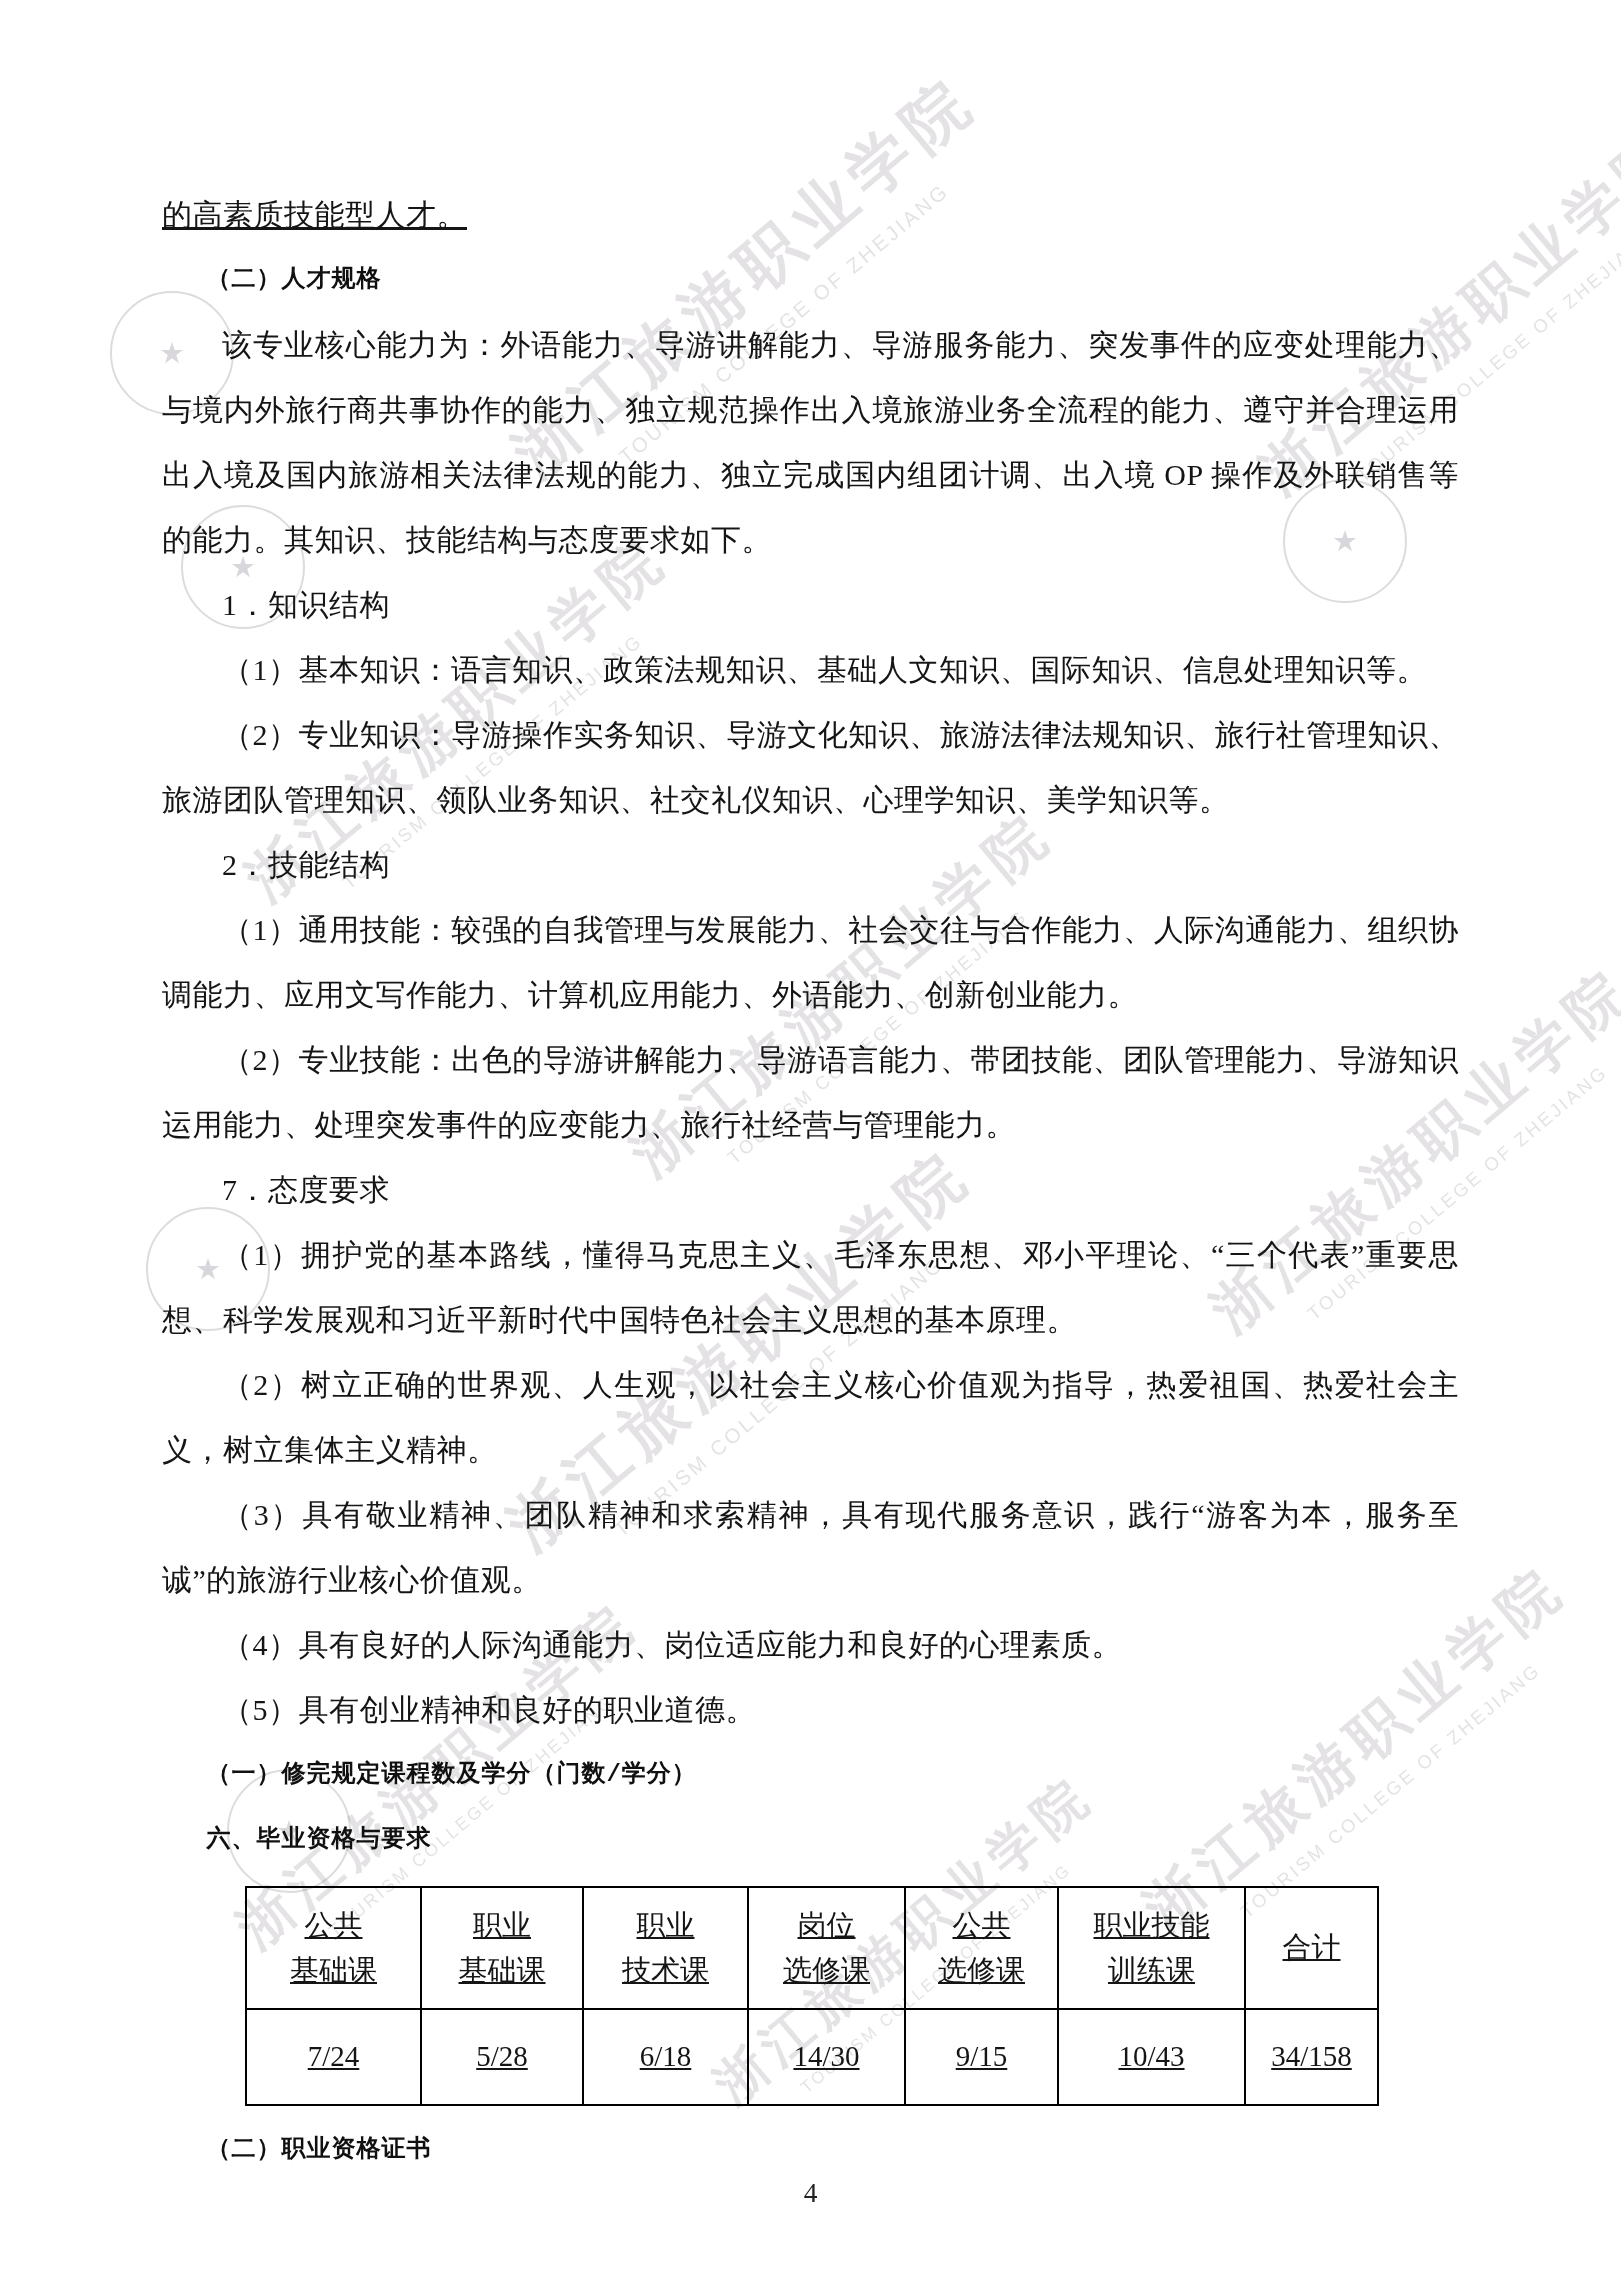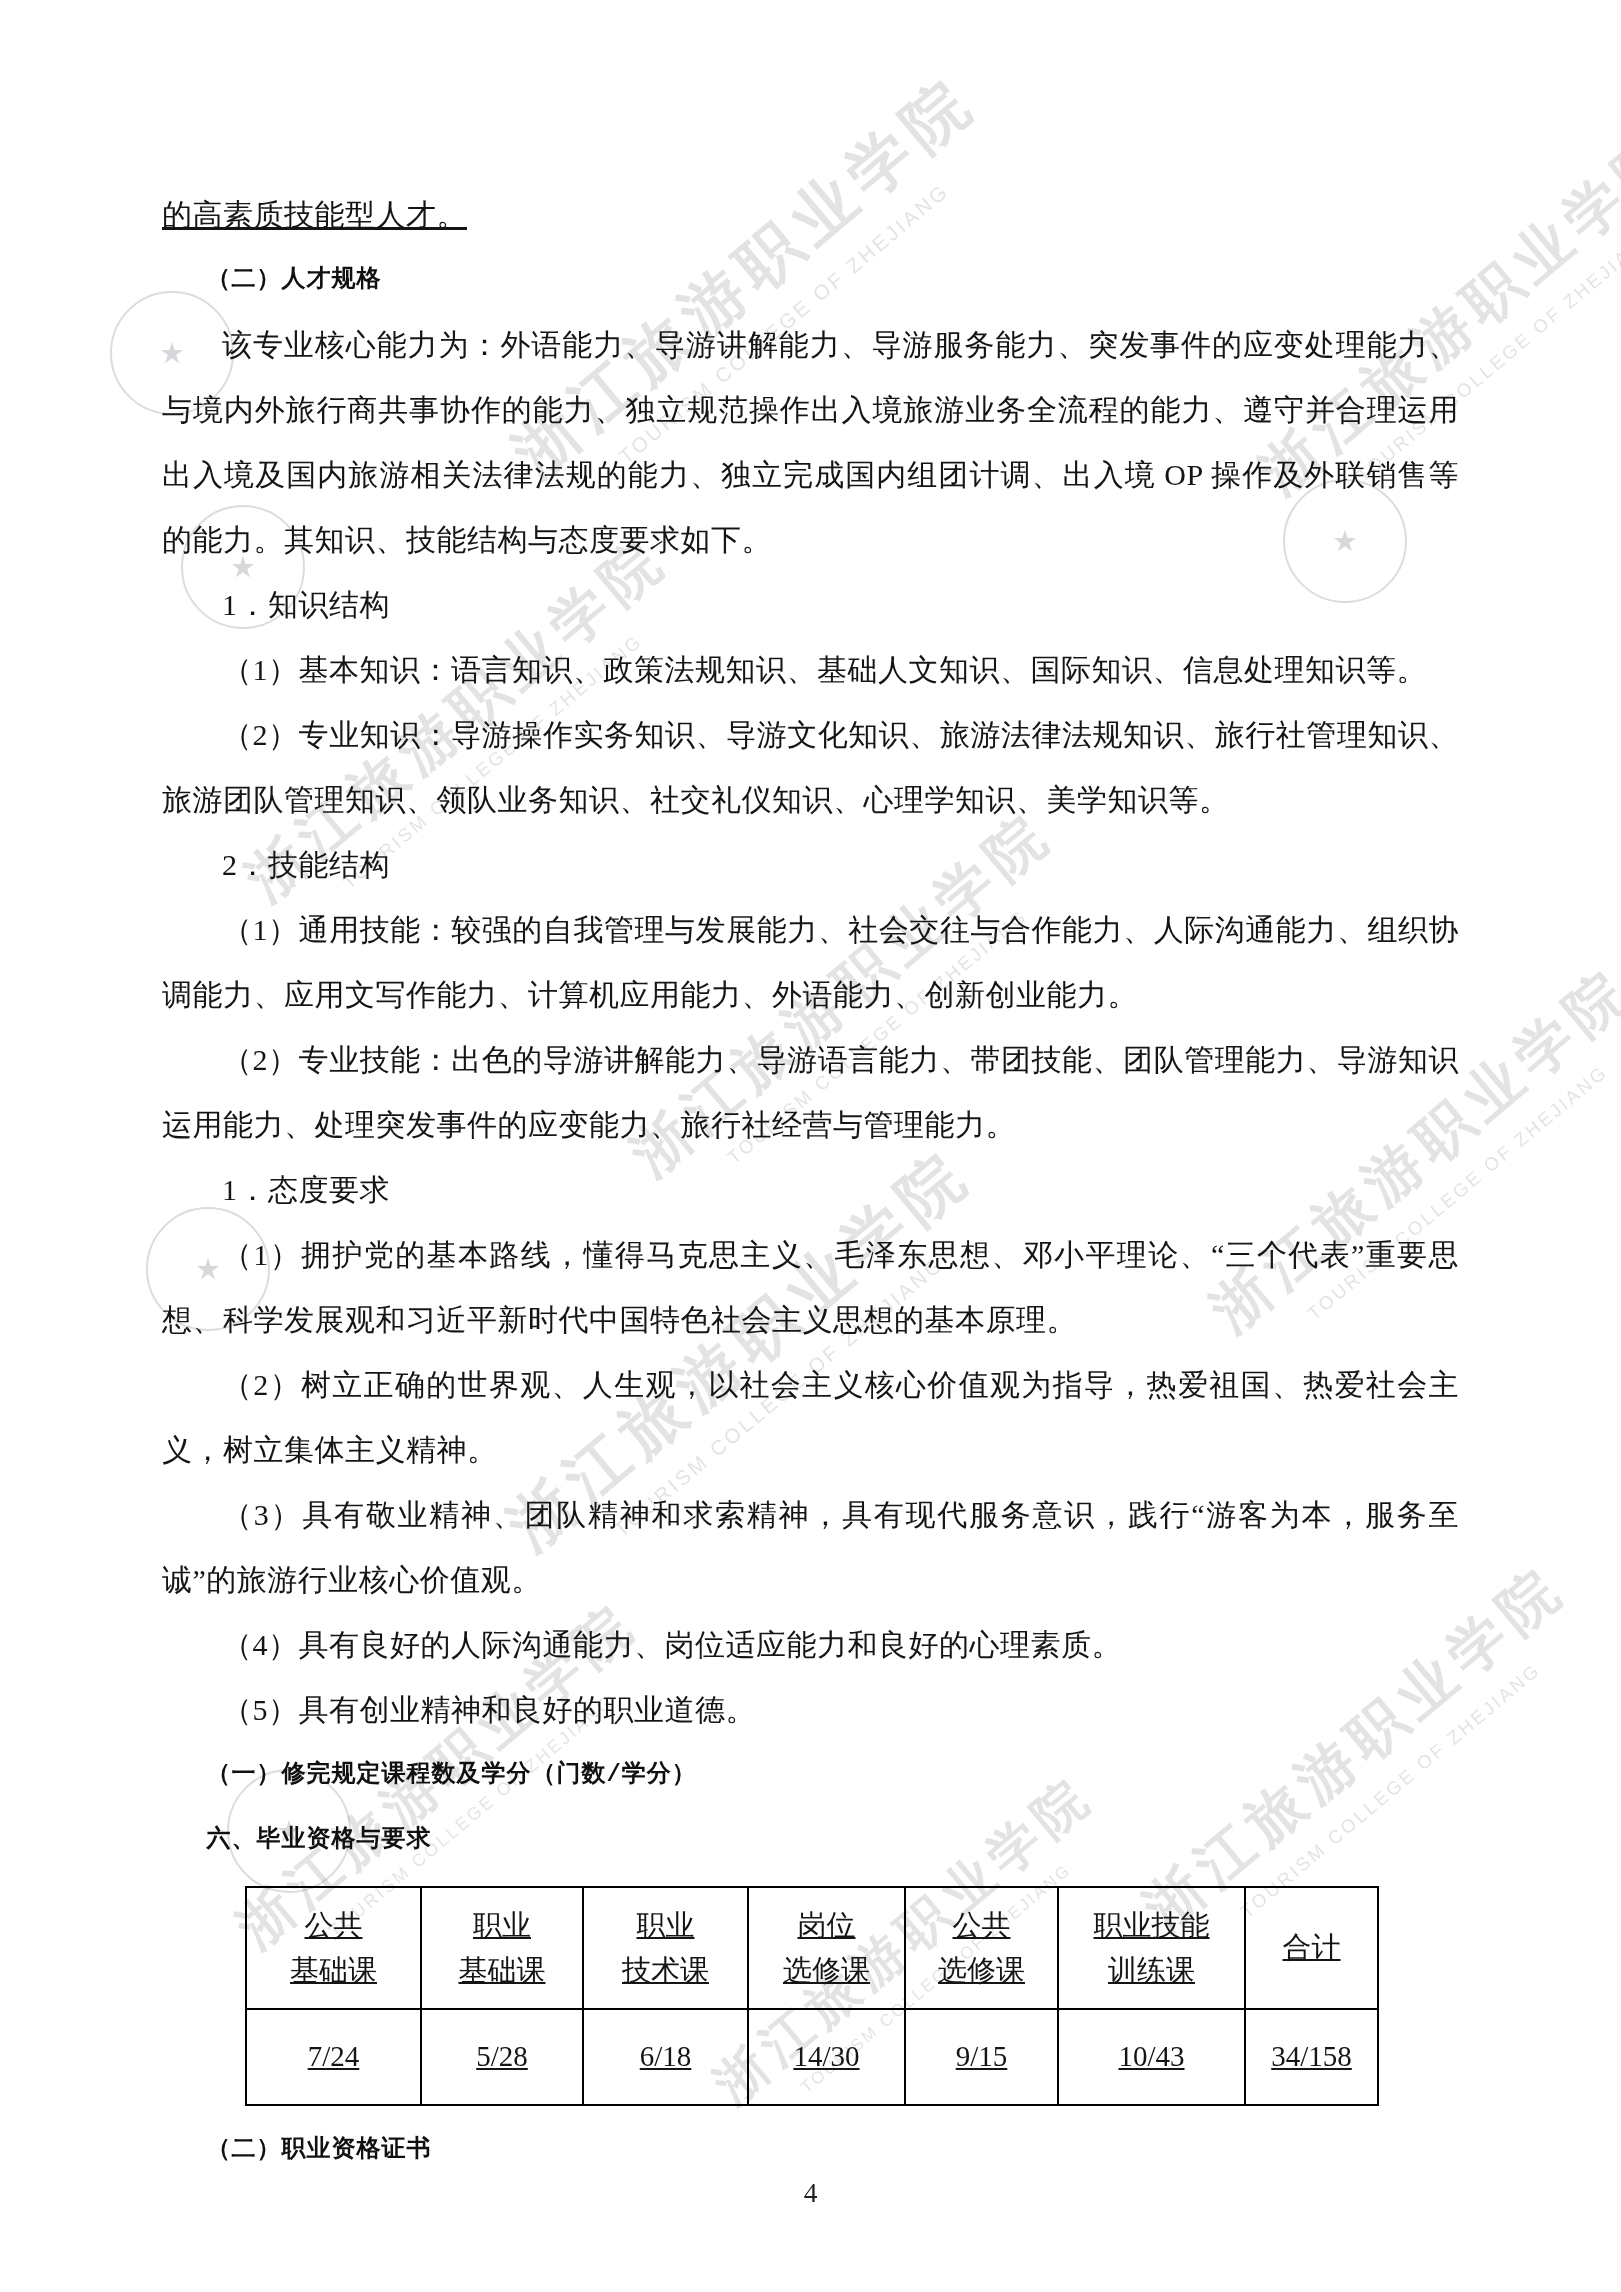--- a/index.html
+++ b/index.html
@@ -175,21 +175,21 @@
     <p class="body-line">该专业核心能力为：外语能力、导游讲解能力、导游服务能力、突发事件的应变处理能力、与境内外旅行商共事协作的能力、独立规范操作出入境旅游业务全流程的能力、遵守并合理运用出入境及国内旅游相关法律法规的能力、独立完成国内组团计调、出入境 OP 操作及外联销售等的能力。其知识、技能结构与态度要求如下。</p>
 
     <p class="body-line">1．知识结构</p>
     <p class="body-line">（1）基本知识：语言知识、政策法规知识、基础人文知识、国际知识、信息处理知识等。</p>
     <p class="body-line">（2）专业知识：导游操作实务知识、导游文化知识、旅游法律法规知识、旅行社管理知识、旅游团队管理知识、领队业务知识、社交礼仪知识、心理学知识、美学知识等。</p>
 
     <p class="body-line">2．技能结构</p>
     <p class="body-line">（1）通用技能：较强的自我管理与发展能力、社会交往与合作能力、人际沟通能力、组织协调能力、应用文写作能力、计算机应用能力、外语能力、创新创业能力。</p>
     <p class="body-line">（2）专业技能：出色的导游讲解能力、导游语言能力、带团技能、团队管理能力、导游知识运用能力、处理突发事件的应变能力、旅行社经营与管理能力。</p>
 
-    <p class="body-line">1．态度要求</p>
+    <p class="body-line">7．态度要求</p>
     <p class="body-line">（1）拥护党的基本路线，懂得马克思主义、毛泽东思想、邓小平理论、“三个代表”重要思想、科学发展观和习近平新时代中国特色社会主义思想的基本原理。</p>
     <p class="body-line">（2）树立正确的世界观、人生观，以社会主义核心价值观为指导，热爱祖国、热爱社会主义，树立集体主义精神。</p>
     <p class="body-line">（3）具有敬业精神、团队精神和求索精神，具有现代服务意识，践行“游客为本，服务至诚”的旅游行业核心价值观。</p>
     <p class="body-line">（4）具有良好的人际沟通能力、岗位适应能力和良好的心理素质。</p>
     <p class="body-line">（5）具有创业精神和良好的职业道德。</p>
 
     <p class="heading">（一）修完规定课程数及学分（门数/学分）</p>
     <p class="heading">六、毕业资格与要求</p>
 
     <table class="credits-table">

